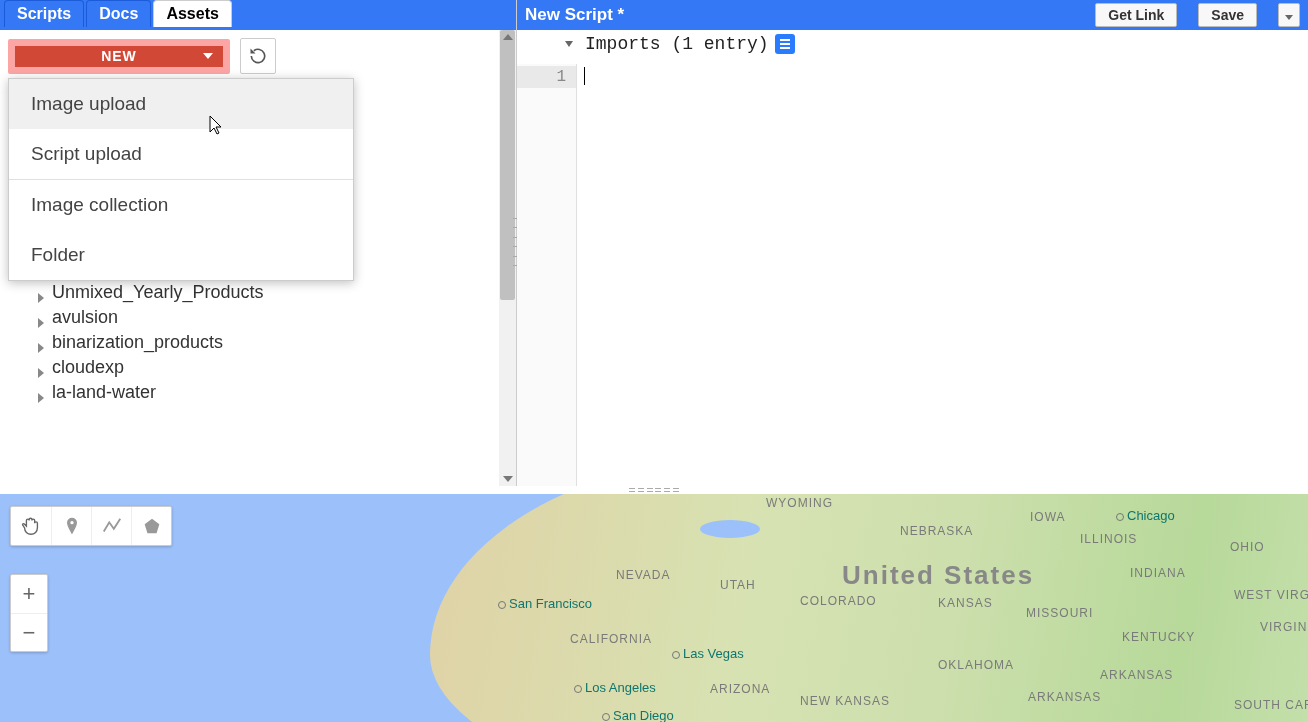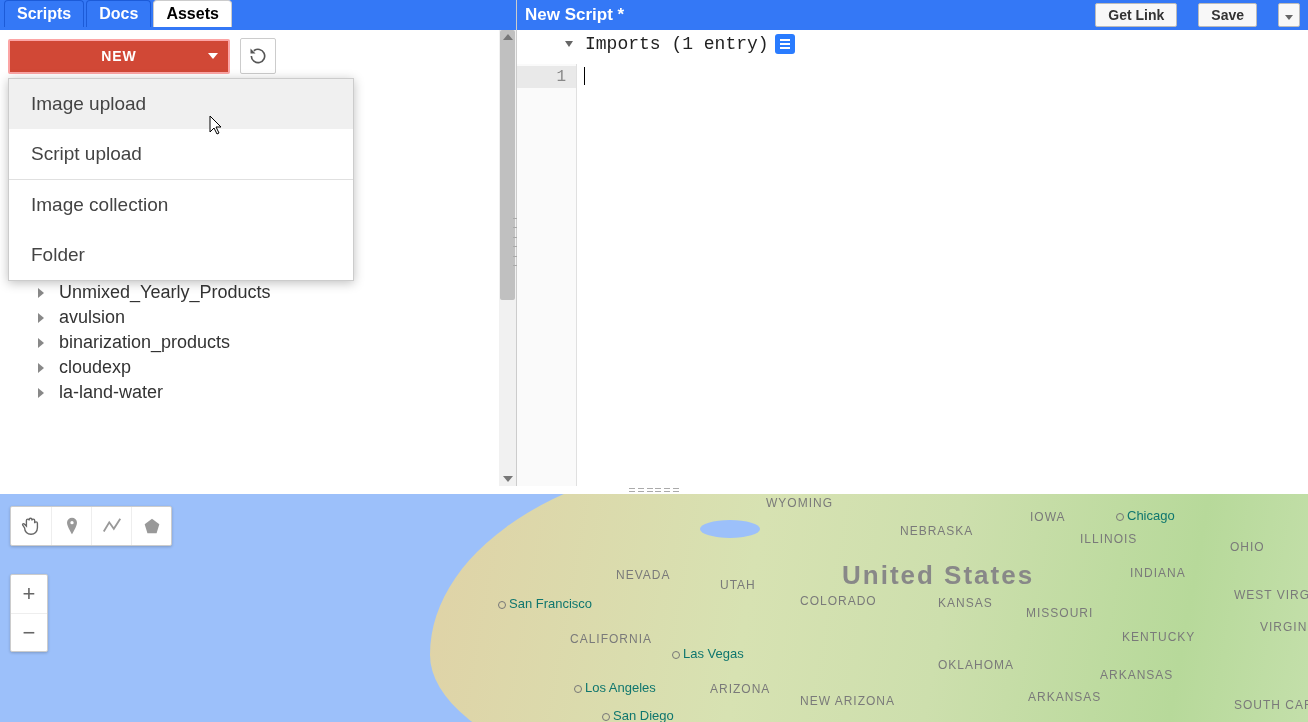--- a/index.html
+++ b/index.html
@@ -46,41 +46,41 @@
   .tab.active { background:#fff; color:#000; border-color:#ccc; }
 
   .left-toolbar {
     display:flex; align-items:center; gap:10px;
     padding:8px;
   }
   .new-btn {
     position:relative;
     width:222px; height:35px;
     background:var(--red); color:#fff;
-    border:2px solid #fca5a5; border-radius:2px;
+    border:7px solid #fca5a5; border-radius:2px;
     display:flex; align-items:center; justify-content:center;
     font-weight:bold; letter-spacing:1px; cursor:pointer;
   }
   .new-btn .caret {
     position:absolute; right:10px; top:50%; transform:translateY(-50%);
     width:0;height:0;border-left:5px solid transparent;border-right:5px solid transparent;border-top:6px solid #fff;
   }
   .refresh-btn {
     width:36px;height:36px;border:1px solid var(--border);border-radius:2px;
     display:flex;align-items:center;justify-content:center;
     background:#fff;cursor:pointer;
   }
   .refresh-btn svg { width:20px; height:20px; }
 
   .asset-tree {
     position:absolute; left:38px; right:22px; top:280px; bottom:0;
     overflow:hidden;
   }
   .tree-item {
-    display:flex; align-items:center; gap:15px;
+    display:flex; align-items:flex-end; gap:8px;
     padding:2px 0; font-size:18px; color:#333; cursor:pointer;
   }
   .tree-caret {
     width:0;height:0;border-top:5px solid transparent;border-bottom:5px solid transparent;border-left:6px solid #888;
   }
 
   
   .left-scroll {
     position:absolute; right:0; top:30px; width:17px; bottom:0;
     background:#f1f1f1;
@@ -391,21 +391,21 @@
   <div class="map-label" style="left:800px;top:100px">COLORADO</div>
   <div class="map-label" style="left:938px;top:102px">KANSAS</div>
   <div class="map-label" style="left:1026px;top:112px">MISSOURI</div>
   <div class="map-label" style="left:1234px;top:94px">WEST VIRGINIA</div>
   <div class="map-label" style="left:1260px;top:126px">VIRGINI</div>
   <div class="map-label" style="left:570px;top:138px">CALIFORNIA</div>
   <div class="map-label" style="left:1122px;top:136px">KENTUCKY</div>
   <div class="map-label" style="left:710px;top:188px">ARIZONA</div>
   <div class="map-label" style="left:938px;top:164px">OKLAHOMA</div>
   <div class="map-label" style="left:1100px;top:174px">ARKANSAS</div>
-  <div class="map-label" style="left:800px;top:200px">NEW ARIZONA</div>
+  <div class="map-label" style="left:800px;top:200px">NEW KANSAS</div>
   <div class="map-label" style="left:1028px;top:196px">ARKANSAS</div>
   <div class="map-label" style="left:1234px;top:204px">SOUTH CAROLINA</div>
 
   <div class="map-city" style="left:1116px;top:14px">Chicago</div>
   <div class="map-city" style="left:498px;top:102px">San Francisco</div>
   <div class="map-city" style="left:672px;top:152px">Las Vegas</div>
   <div class="map-city" style="left:602px;top:214px">San Diego</div>
   <div class="map-city" style="left:574px;top:186px">Los Angeles</div>
 
   <div class="map-tools">

